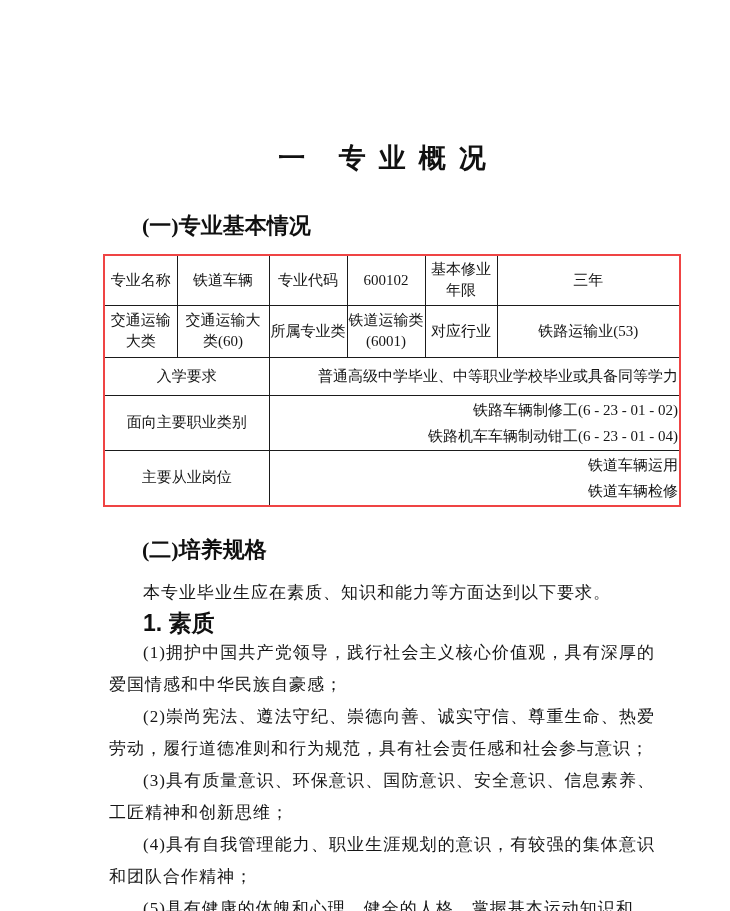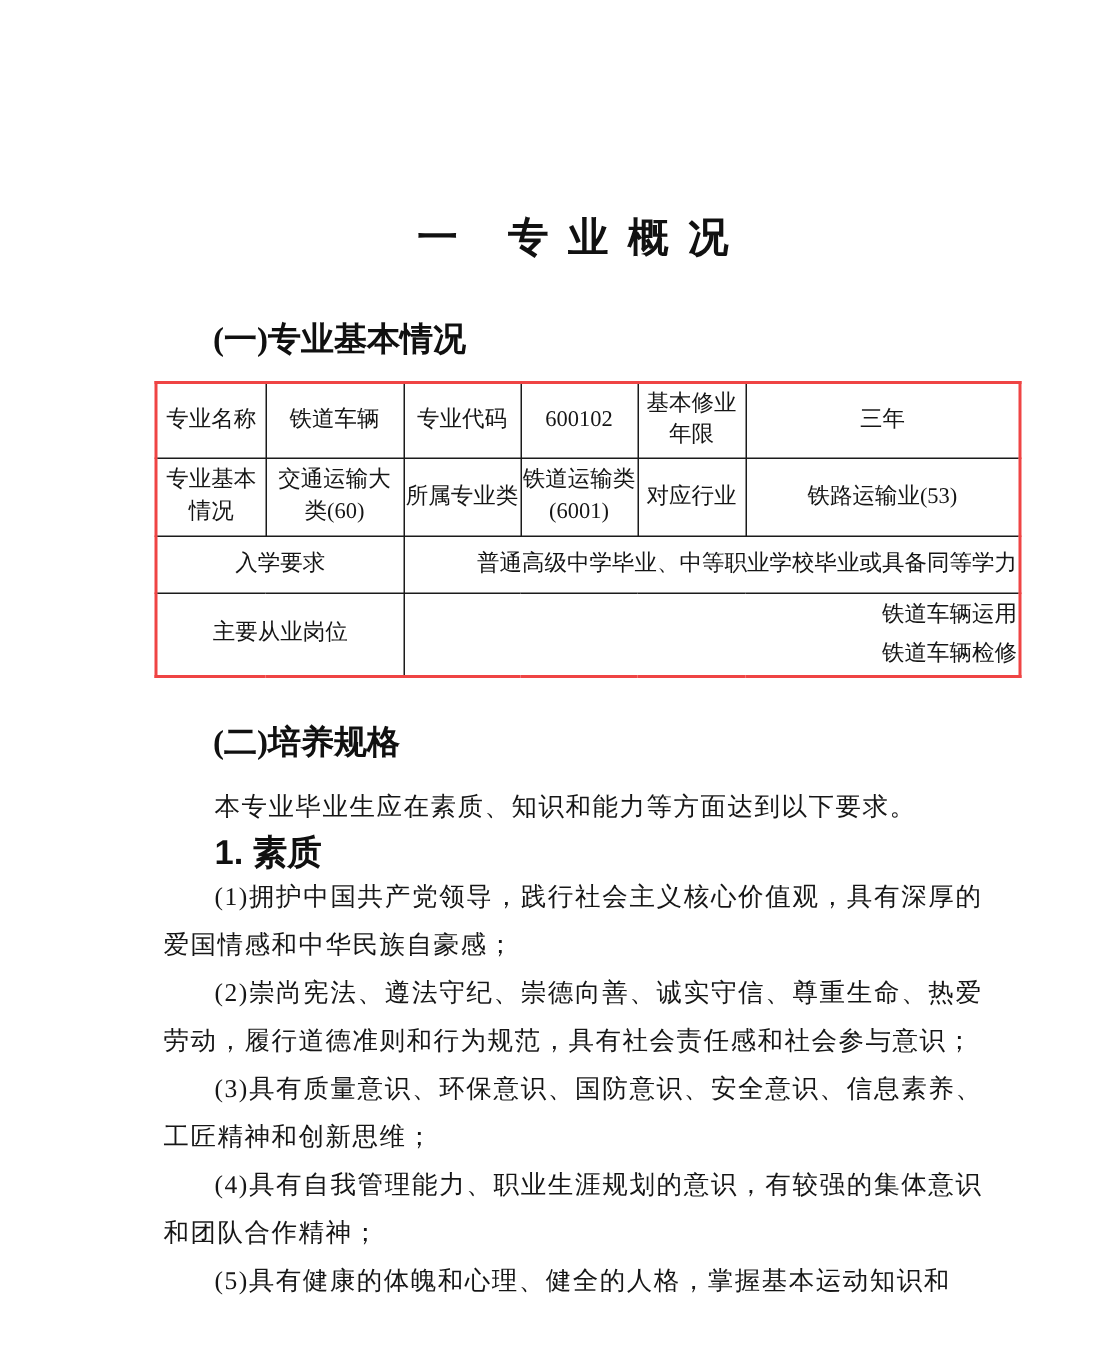--- a/index.html
+++ b/index.html
@@ -96,30 +96,37 @@
     <tbody>
       <tr class="r1">
         <td>专业名称</td>
         <td>铁道车辆</td>
         <td>专业代码</td>
         <td>600102</td>
         <td>基本修业年限</td>
         <td>三年</td>
       </tr>
       <tr class="r2">
-        <td>专业基本情况</td>
+        <td>交通运输大类</td>
         <td>交通运输大类(60)</td>
         <td>所属专业类</td>
         <td>铁道运输类(6001)</td>
         <td>对应行业</td>
         <td>铁路运输业(53)</td>
       </tr>
       <tr class="r3">
         <td colspan="2">入学要求</td>
         <td colspan="4" class="v">普通高级中学毕业、中等职业学校毕业或具备同等学力</td>
+      </tr>
+      <tr class="r4">
+        <td colspan="2">面向主要职业类别</td>
+        <td colspan="4" class="v">
+          <div>铁路车辆制修工(6 - 23 - 01 - 02)</div>
+          <div>铁路机车车辆制动钳工(6 - 23 - 01 - 04)</div>
+        </td>
       </tr>
       <tr class="r5">
         <td colspan="2">主要从业岗位</td>
         <td colspan="4" class="v">
           <div>铁道车辆运用</div>
           <div>铁道车辆检修</div>
         </td>
       </tr>
     </tbody>
   </table>

